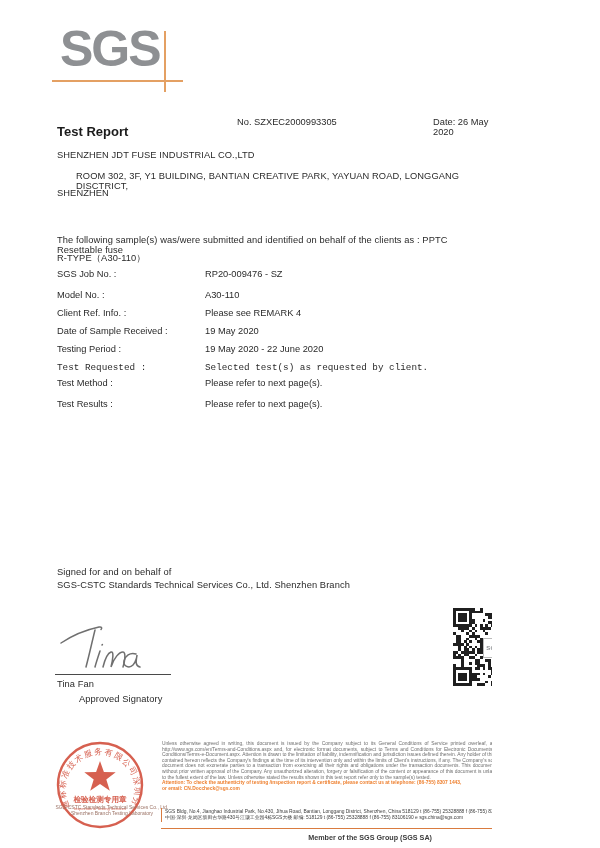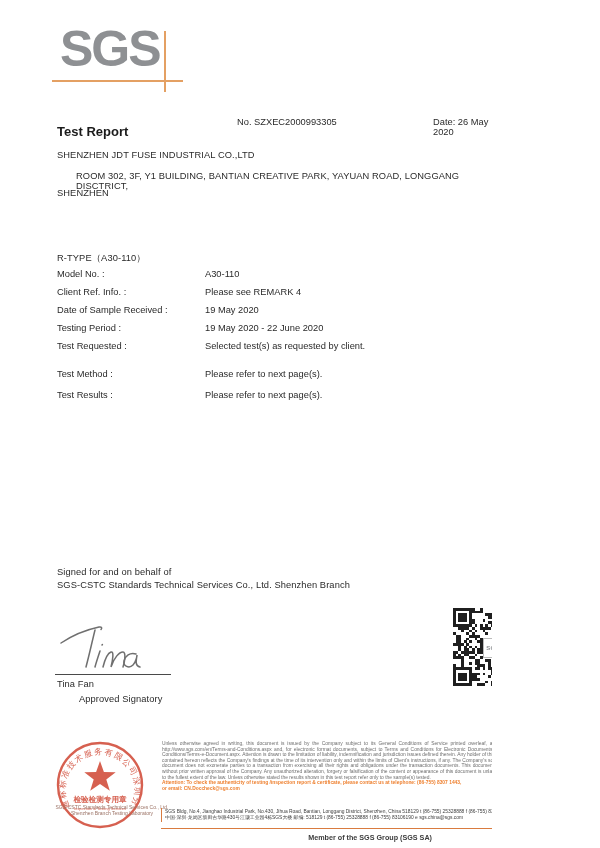--- a/index.html
+++ b/index.html
@@ -15,21 +15,21 @@
   
   .hdr-title{position:absolute;left:57px;top:113px;font-size:13px;font-weight:bold;color:#1b1b1b;margin-top:11px;}
   .hdr-meta{position:absolute;top:117px;font-size:9.3px;color:#2a2a2a;padding-left:32px;}
   
   .bodytxt{position:absolute;font-size:9.3px;color:#2a2a2a;letter-spacing:.1px;}
   
   .fields{position:absolute;left:57px;top:268px;width:480px;}
   .frow{display:flex;font-size:9.3px;color:#2a2a2a;line-height:13px;margin-bottom:5px;}
   .frow .flabel{width:148px;flex:0 0 148px;}
   .frow.mb8{margin-bottom:8px;}
-  .frow.mb1{margin-bottom:15px;}
+  .frow.mb1{margin-bottom:3px;font-family:Liberation Mono, monospace;}
   
   .sig-svg{position:absolute;left:58px;top:624px;}
   .sig-rule{position:absolute;left:55px;top:674px;width:116px;height:1.3px;background:#4a4a4a;}
   
   .qr-wrap{position:absolute;left:453px;top:608px;width:78px;height:78px;}
   .qr-center{position:absolute;left:30px;top:30px;width:18px;height:18px;background:#fff;
     border:0.6px solid #bbb;display:flex;align-items:center;justify-content:center;
     font-size:6px;color:#8e9093;font-weight:bold;letter-spacing:.2px;}
   
   .stamp-svg{position:absolute;left:45px;top:733px;opacity:.88;}
@@ -57,23 +57,28 @@
 
   <div class="hdr-title">Test Report</div>
   <div class="hdr-meta" style="left:205px;">No. SZXEC2000993305</div>
   <div class="hdr-meta" style="left:401px;">Date: 26 May 2020</div>
   <div class="hdr-meta" style="left:504px;">Page 1 of 7</div>
 
   <div class="bodytxt" style="left:57px;top:150px;">SHENZHEN JDT FUSE INDUSTRIAL CO.,LTD</div>
   <div class="bodytxt" style="left:57px;top:171px;padding-left:19px;">ROOM 302, 3F, Y1 BUILDING, BANTIAN CREATIVE PARK, YAYUAN ROAD, LONGGANG DISCTRICT,</div>
   <div class="bodytxt" style="left:57px;top:188px;">SHENZHEN</div>
 
+  <div class="bodytxt" style="left:57px;top:235px;">The following sample(s) was/were submitted and identified on behalf of the clients as : PPTC Resettable fuse</div>
   <div class="bodytxt" style="left:57px;top:252px;">R-TYPE（A30-110）</div>
 
   <div class="fields">
+    <div class="frow mb8">
+      <div class="flabel">SGS Job No. :</div>
+      <div class="fvalue">RP20-009476 - SZ</div>
+    </div>
     <div class="frow">
       <div class="flabel">Model No. :</div>
       <div class="fvalue">A30-110</div>
     </div>
     <div class="frow">
       <div class="flabel">Client Ref. Info. :</div>
       <div class="fvalue">Please see REMARK 4</div>
     </div>
     <div class="frow">
       <div class="flabel">Date of Sample Received :</div>

